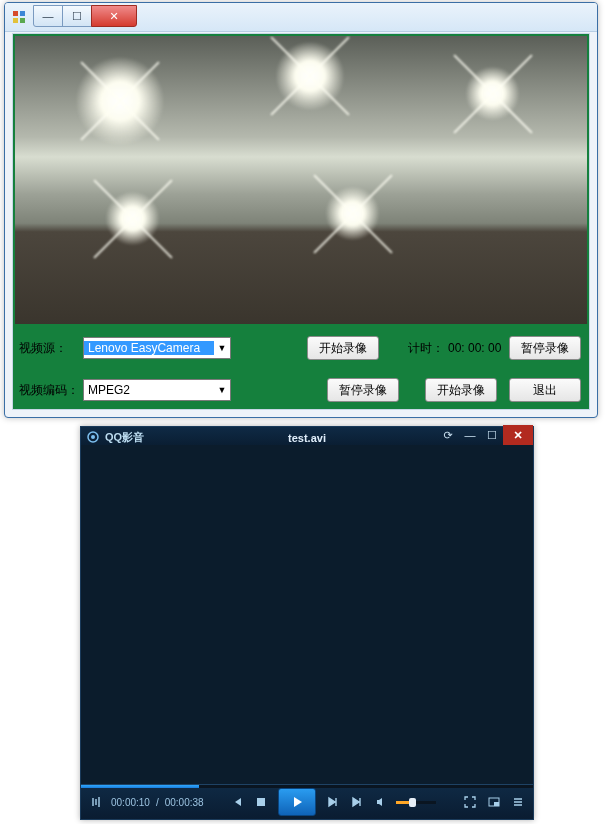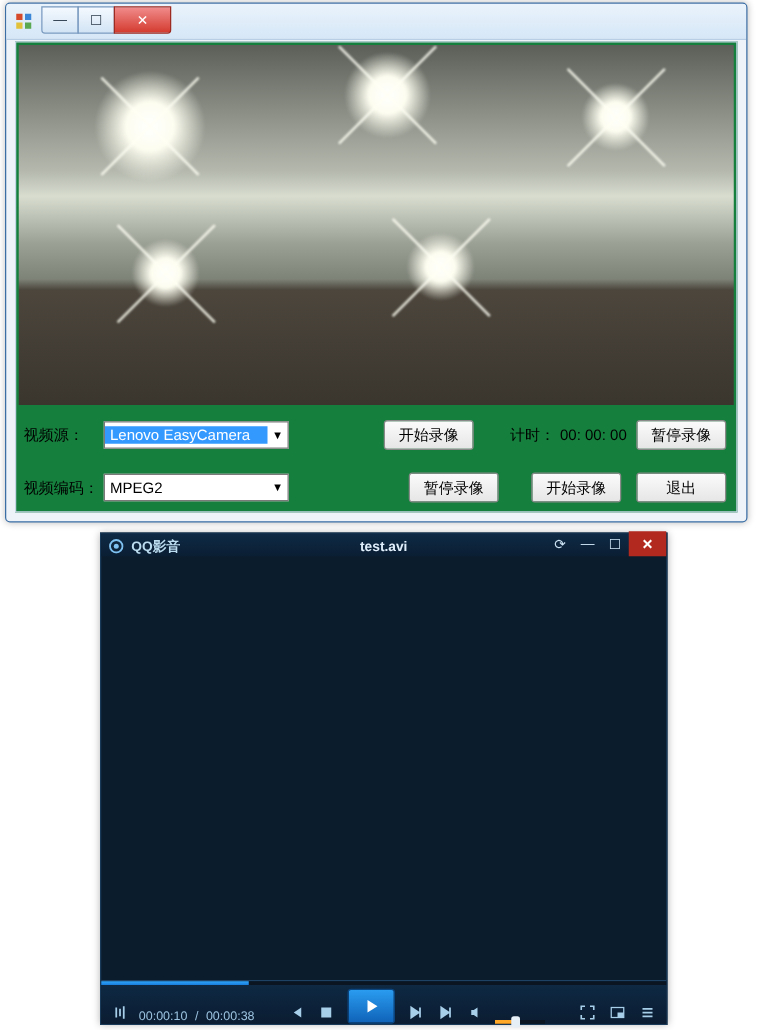--- a/index.html
+++ b/index.html
@@ -184,21 +184,21 @@
     position: absolute; left: 8px; top: 6px;
     color: #e9f3e4; font-size: 14px;
     font-style: italic;
     text-shadow: 1px 1px 2px rgba(0,0,0,0.7);
   }
 
   .playbar {
     position: absolute; left: 0; right: 0; bottom: 0; height: 34px;
     background: linear-gradient(#0f2a45,#0a1c31);
     border-top: 1px solid #1e4264;
-    display: flex; align-items: flex-end; padding: 0 6px;
+    display: flex; align-items: center; padding: 0 6px;
     gap: 6px;
   }
   .pb-seek {
     position: absolute; left: 0; right: 0; top: 0; height: 3px;
     background: #0a1521;
   }
   .pb-seek-fill {
     height: 100%; width: 26%;
     background: linear-gradient(#2fa8ff,#1a7ddb);
   }

